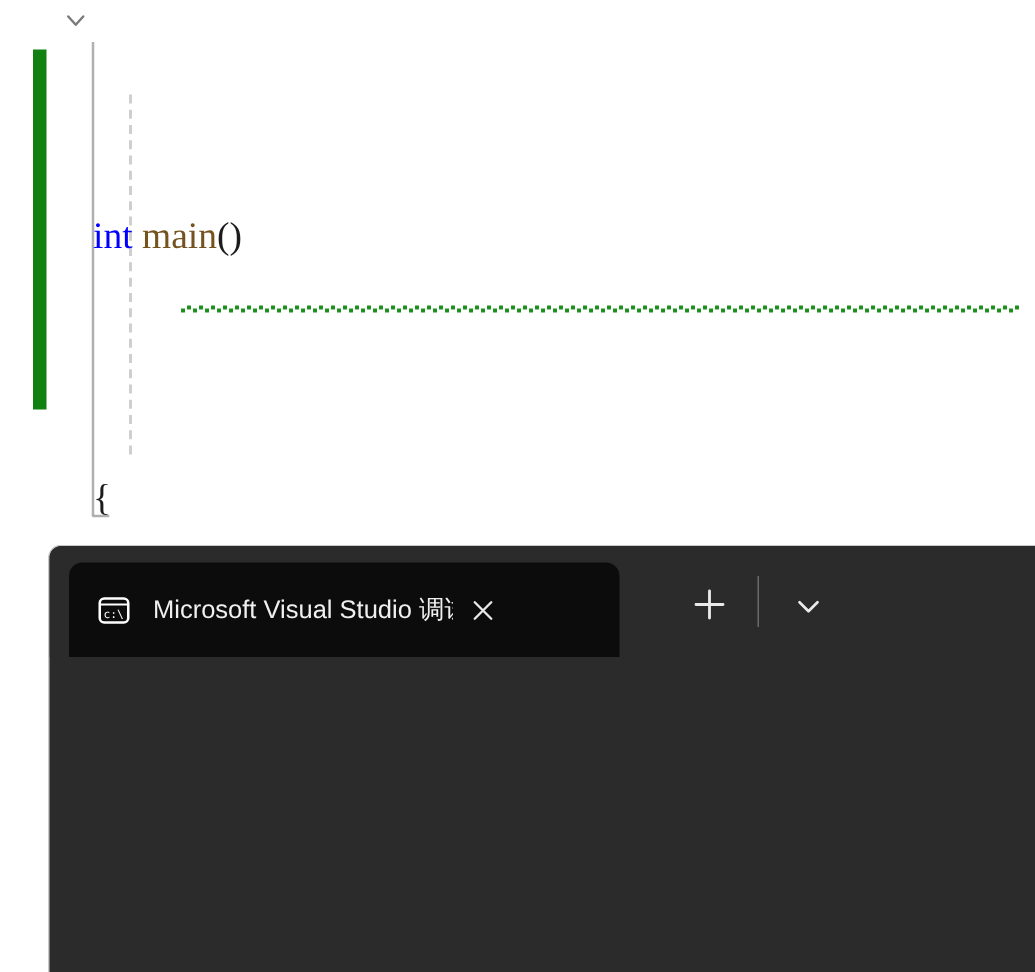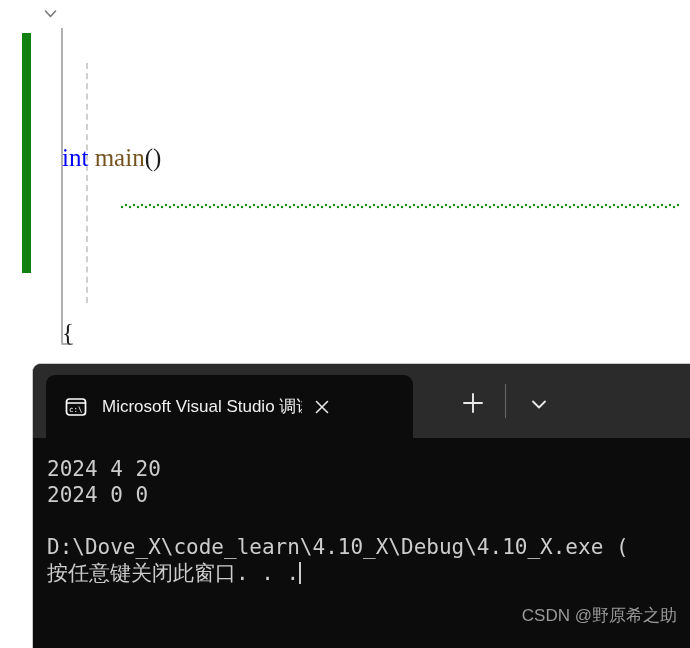--- a/index.html
+++ b/index.html
@@ -299,22 +299,13 @@
 
     <div class="term-divider"></div>
 
     <div class="term-dropdown">
       <svg width="24" height="24" viewBox="0 0 24 24">
         <path d="M6 9.5 L12 15.5 L18 9.5" stroke="#eaeaea" stroke-width="1.8" fill="none" stroke-linecap="round" stroke-linejoin="round"></path>
       </svg>
     </div>
   </div>
 
-  <div class="term-body">
-    <div class="term-line">2024 4 20</div>
-    <div class="term-line">2024 0 0</div>
-    <div class="term-line blank"></div>
-    <div class="term-line">D:\Dove_X\code_learn\4.10_X\Debug\4.10_X.exe (</div>
-    <div class="term-line"><span>按任意键关闭此窗口. . .</span><span class="term-cursor"></span></div>
-
-    <div class="watermark">CSDN @野原希之助</div>
-  </div>
 </div>
 
 </body></html>

